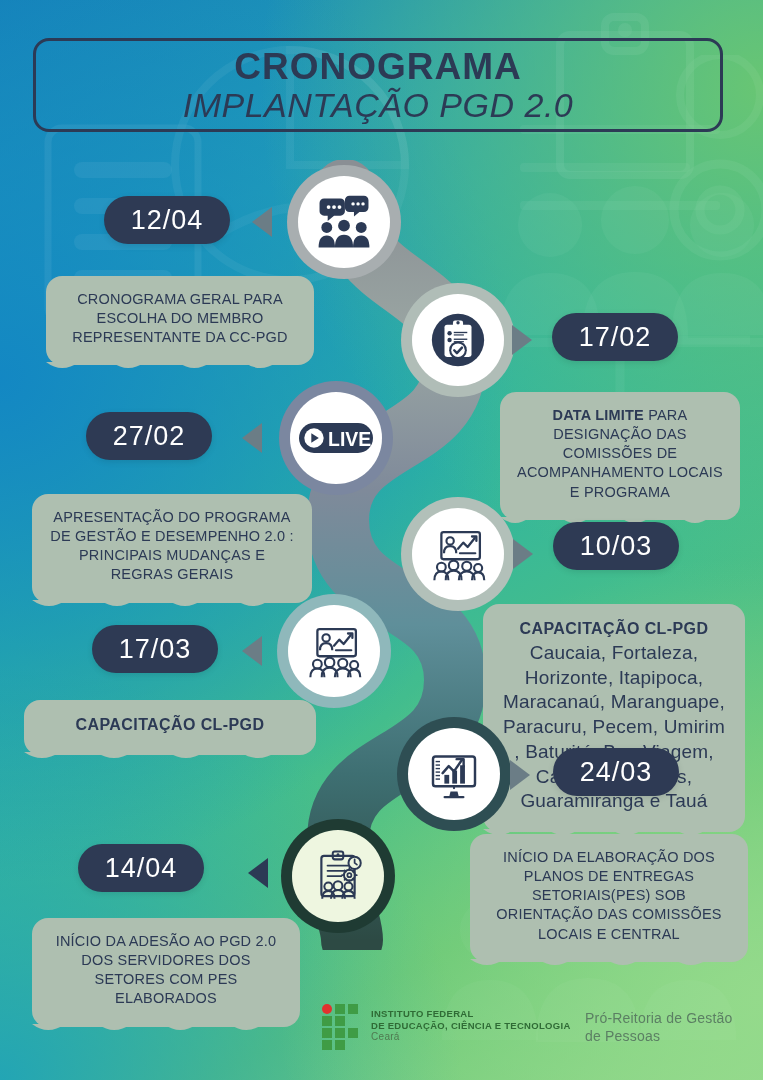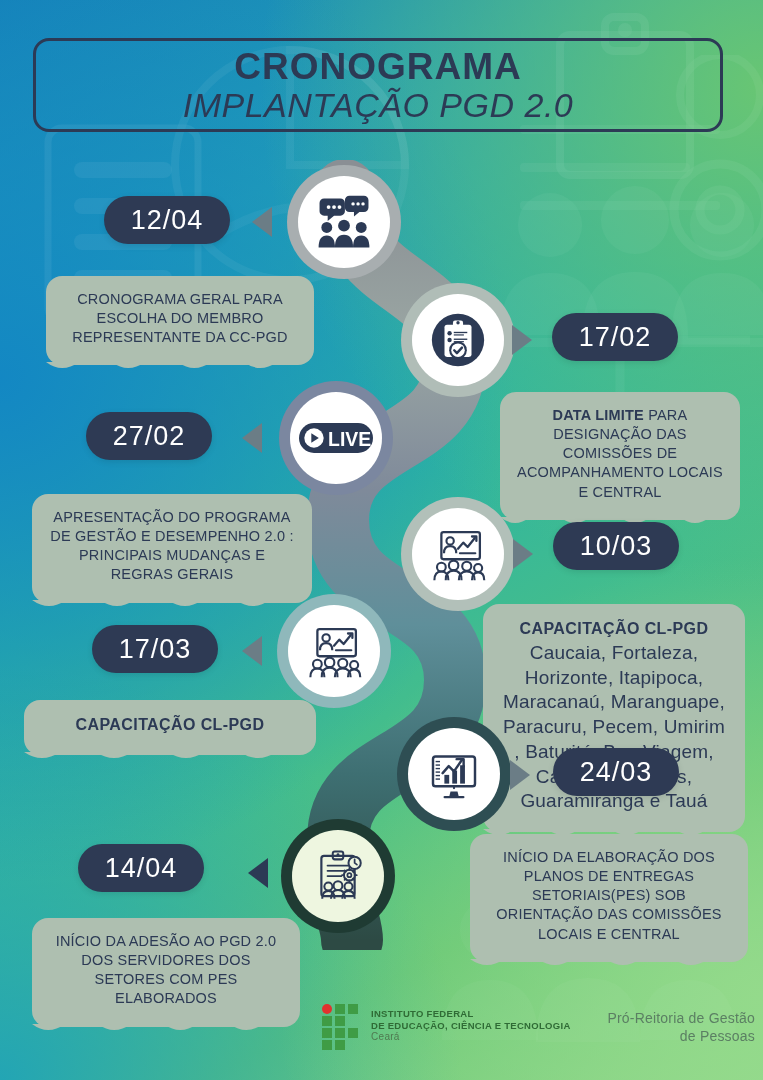--- a/index.html
+++ b/index.html
@@ -81,21 +81,21 @@
   .footer{position:absolute;left:0;bottom:18px;width:763px;height:62px;}
   .ifce{position:absolute;left:322px;top:4px;display:flex;align-items:center;gap:9px;}
   .ifce-grid{width:40px;height:44px;position:relative;}
   .ifce-grid i{position:absolute;width:10px;height:10px;background:#3f9c45;display:block;}
   .ifce-grid i.dot{background:#e0322e;border-radius:50%;}
   .ifce-txt{color:#3d6b3f;line-height:1.22;}
   .ifce-l1{font-size:9.5px;font-weight:bold;letter-spacing:.3px;color:#2f6b35;}
   .ifce-l2{font-size:9.5px;font-weight:bold;letter-spacing:.3px;color:#2f6b35;}
   .ifce-l3{font-size:10px;color:#4f7a50;letter-spacing:.3px;}
   .progep{
-    position:absolute;left:585px;top:10px;width:170px;text-align:right;
+    position:absolute;left:585px;top:10px;width:170px;text-align:left;
     color:#5b7f63;font-size:14px;line-height:1.25;letter-spacing:.2px;
   }
 </style>
 </head>
 <body>
 
 <div class="poster">
 
   <div class="bg-deco">
     <svg style="left:40px;top:120px;" width="170" height="210" viewBox="0 0 170 210">
@@ -219,21 +219,21 @@
           <rect x="27" y="30.3" width="16" height="1.6" fill="#2c3a55"></rect>
           <rect x="27" y="33.3" width="12" height="1.4" fill="#2c3a55"></rect>
         <circle cx="32" cy="44" r="10.5" fill="#2c3a55"></circle>
           <circle cx="32" cy="44" r="8" fill="#fff"></circle>
         <path d="M27.5 44.2l3.2 3.4 6-6.6" fill="none" stroke="#2c3a55" stroke-width="2.8" stroke-linecap="round" stroke-linejoin="round"></path>
       </svg>
     </div>
     <div class="tri right" style="left:512px;top:325px;"></div>
     <div class="date-pill" style="left:552px;top:313px;">17/02</div>
     <div class="card" style="left:500px;top:392px;width:240px;">
-      <span style="font-weight:bold;">DATA LIMITE</span><span> PARA DESIGNAÇÃO DAS COMISSÕES DE ACOMPANHAMENTO LOCAIS E CENTRAL</span>
+      <span style="font-weight:bold;">DATA LIMITE</span><span> PARA DESIGNAÇÃO DAS COMISSÕES DE ACOMPANHAMENTO LOCAIS E PROGRAMA</span>
       <svg class="wave" viewBox="0 0 240 12" preserveAspectRatio="none">
           <path d="M0 0 q15 12 30 0 t30 0 t30 0 t30 0 t30 0 t30 0 t30 0 t33 0 V0 z" fill="#aebfb0"></path>
         </svg>
     </div>
   </div>
 
   <div class="row">
     <div class="date-pill" style="left:86px;top:412px;">27/02</div>
     <div class="tri left" style="left:242px;top:423px;"></div>
     <div class="bubble" style="left:290px;top:392px;box-shadow:0 0 0 11px #7b87a0;">

